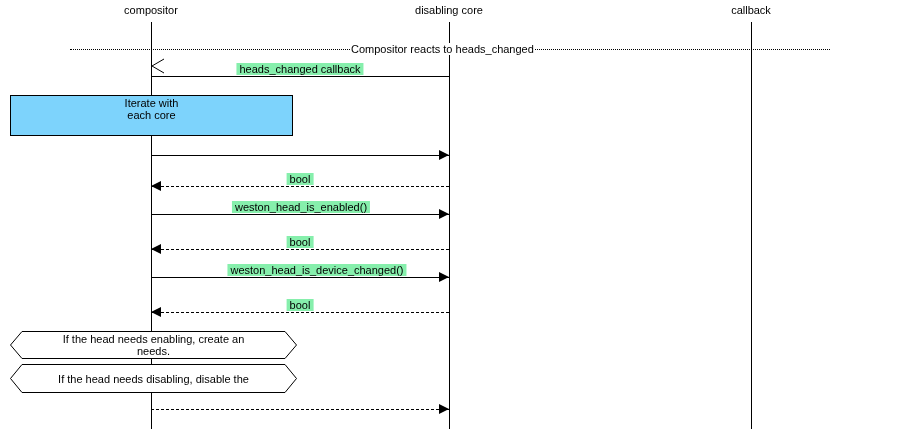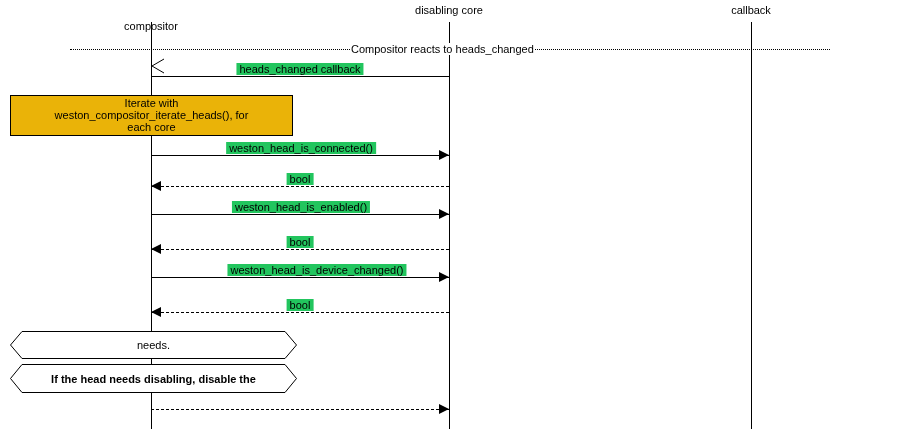--- a/index.html
+++ b/index.html
@@ -51,21 +51,21 @@
     position: absolute;
     height: 0;
     border-top: 1px dashed #000000;
   }
   .msg-label {
     position: absolute;
     font-size: 11px;
     color: #000000;
     white-space: nowrap;
     transform: translate(-50%, -100%);
-    background: #22c55e;
+    background: #86efac;
     padding: 0 3px;
   }
   .arrow-filled-right {
     position: absolute;
     width: 0;
     height: 0;
     border-top: 5px solid transparent;
     border-bottom: 5px solid transparent;
     border-left: 10px solid #000000;
     transform: translateY(-50%);
@@ -79,21 +79,21 @@
     border-right: 10px solid #000000;
     transform: translateY(-50%);
   }
   .arrow-open-left {
     position: absolute;
     transform: translateY(-50%);
   }
   .note-box {
     position: absolute;
     border: 1px solid #000000;
-    background: #eab308;
+    background: #7dd3fc;
     box-sizing: border-box;
     font-size: 11px;
     color: #000000;
     text-align: center;
     line-height: 12px;
     padding-top: 1px;
   }
   .hexagon-wrap {
     position: absolute;
   }
@@ -118,67 +118,66 @@
     text-align: center;
     line-height: 12px;
     box-sizing: border-box;
     padding: 0 16px;
   }
 </style>
 </head>
 <body>
 
 <div id="canvas">
-    <div class="actor-label" style="left: 151px; top: 20px;">compositor</div>
+    <div class="actor-label" style="left: 151px; top: 4px;">compositor</div>
     <div class="lifeline" style="left: 151px; top: 22px; height: 407px;"></div>
     <div class="actor-label" style="left: 449px; top: 4px;">disabling core</div>
     <div class="lifeline" style="left: 449px; top: 22px; height: 407px;"></div>
     <div class="actor-label" style="left: 751px; top: 4px;">callback</div>
     <div class="lifeline" style="left: 751px; top: 22px; height: 407px;"></div>
     <div class="divider-line" style="left: 70px; top: 49px; width: 760px;"></div>
     <div class="divider-label" style="left: 330px; top: 49px; margin-left: 20px;">Compositor reacts to heads_changed</div>
     <div class="msg-line-solid" style="left: 151px; top: 76px; width: 298px;"></div>
     <div class="arrow-open-left" style="left: 151px; top: 76px; margin-top: -8px;"><svg width="14" height="16" viewBox="0 0 14 16">
         <path d="M13 1 L1 8 L13 15" fill="none" stroke="#000" stroke-width="1"></path>
       </svg></div>
     <div class="msg-label" style="left: 300px; top: 75px;">heads_changed callback</div>
     <div class="msg-line-solid" style="left: 151px; top: 155px; width: 298px;"></div>
     <div class="arrow-filled-right" style="top: 155px; left: 439px;"></div>
-    <div class="msg-label" style="left: 301px; top: 154px;">weston_head_is_connected()</div>
     <div class="msg-line-dashed" style="left: 151px; top: 186px; width: 298px;"></div>
     <div class="arrow-filled-left" style="top: 186px; left: 151px;"></div>
     <div class="msg-label" style="left: 300px; top: 185px;">bool</div>
     <div class="msg-line-solid" style="left: 151px; top: 214px; width: 298px;"></div>
     <div class="arrow-filled-right" style="top: 214px; left: 439px;"></div>
     <div class="msg-label" style="left: 301px; top: 213px;">weston_head_is_enabled()</div>
     <div class="msg-line-dashed" style="left: 151px; top: 249px; width: 298px;"></div>
     <div class="arrow-filled-left" style="top: 249px; left: 151px;"></div>
     <div class="msg-label" style="left: 300px; top: 248px;">bool</div>
     <div class="msg-line-solid" style="left: 151px; top: 277px; width: 298px;"></div>
     <div class="arrow-filled-right" style="top: 277px; left: 439px;"></div>
     <div class="msg-label" style="left: 301px; top: 276px; margin-left: 16px;">weston_head_is_device_changed()</div>
     <div class="msg-line-dashed" style="left: 151px; top: 312px; width: 298px;"></div>
     <div class="arrow-filled-left" style="top: 312px; left: 151px;"></div>
     <div class="msg-label" style="left: 300px; top: 311px;">bool</div>
     <div class="msg-line-dashed" style="left: 151px; top: 409px; width: 298px;"></div>
     <div class="arrow-filled-right" style="top: 409px; left: 439px;"></div>
     <div class="note-box" style="left: 10px; top: 95px; width: 283px; height: 41px;">
       <div>Iterate with</div>
-      <div>weston_compositor_iterate_heads(), for</div>
       <div>each core</div>
     </div>
     <div class="hexagon-wrap" style="left: 10px; top: 331px; width: 287px; height: 28px;">
       <svg width="287" height="28" viewBox="0 0 287 28">
         <polygon points="12,0.5 275,0.5 286.5,14 275,27.5 12,27.5 0.5,14" fill="#ffffff" stroke="#000000" stroke-width="1"></polygon>
       </svg>
       <div class="hexagon-text">
+        <div>If the head needs enabling, create an</div>
         <div>needs.</div>
       </div>
     </div>
-    <div class="hexagon-wrap" style="left: 10px; top: 364px; width: 287px; height: 29px; font-weight: bold;">
+    <div class="hexagon-wrap" style="left: 10px; top: 364px; width: 287px; height: 29px;">
       <svg width="287" height="29" viewBox="0 0 287 29">
         <polygon points="12,0.5 275,0.5 286.5,14.5 275,28.5 12,28.5 0.5,14.5" fill="#ffffff" stroke="#000000" stroke-width="1"></polygon>
       </svg>
       <div class="hexagon-text">
         <div>If the head needs disabling, disable the</div>
       </div>
     </div>
   </div>
 
 </body></html>

